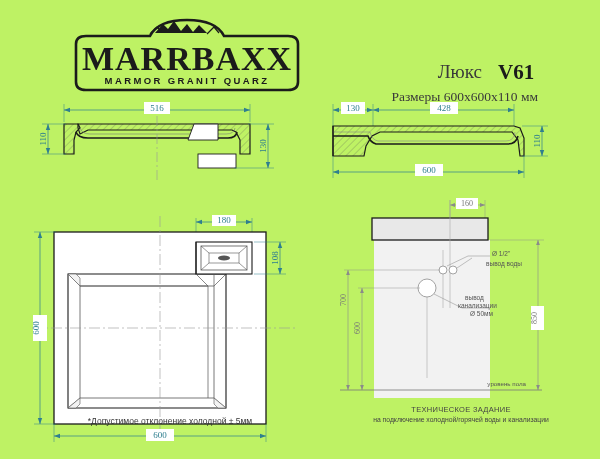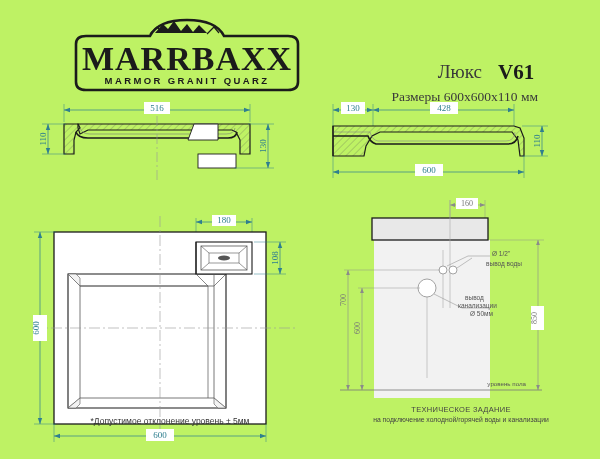--- a/index.html
+++ b/index.html
@@ -303,21 +303,21 @@
         <rect x="201" y="116" width="13" height="24" fill="#fff"></rect>
         <text class="dimtxt-g" x="207" y="128" text-anchor="middle" transform="rotate(-90 207 128)">850</text>
       </g>
 
       <line x1="10" y1="200" x2="212" y2="200" stroke="#777" stroke-width="0.8"></line>
       <text class="capt2b" x="196" y="196" text-anchor="end">уровень пола</text>
     </svg>
   </div>
 
   <div class="abs" style="left:20px;top:410px;width:300px;text-align:center;">
-    <span class="capt" style="font-size:8.5px;color:#333;">*Допустимое отклонение уровень ± 5мм</span>
+    <span class="capt" style="font-size:8.5px;color:#333;">*Допустимое отклонение холодной ± 5мм</span>
   </div>
 
   <div class="abs" style="left:330px;top:405px;width:262px;text-align:center;">
     <div style="font-size:7.5px;color:#444;letter-spacing:0.3px;">ТЕХНИЧЕСКОЕ ЗАДАНИЕ</div>
     <div style="font-size:6.8px;color:#444;margin-top:2px;">на подключение холодной/горячей воды и канализации</div>
   </div>
 
 </div>
 
 </body></html>

